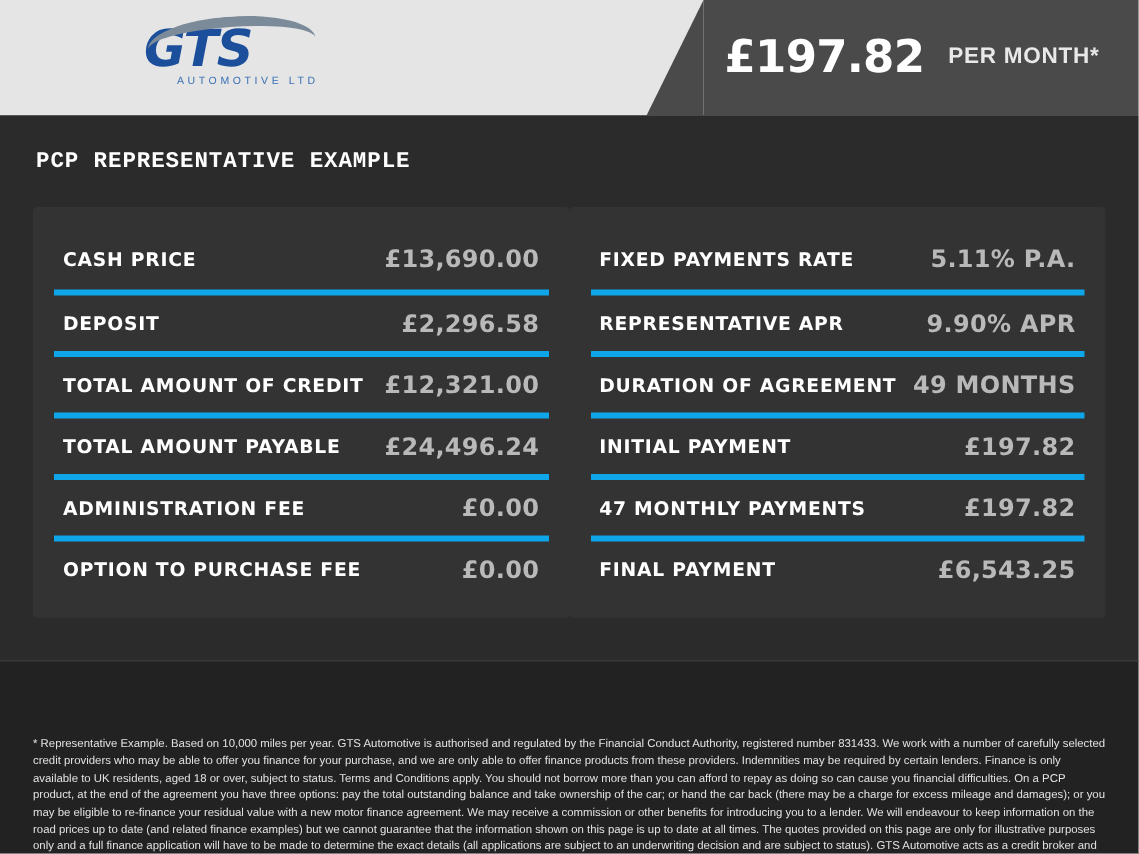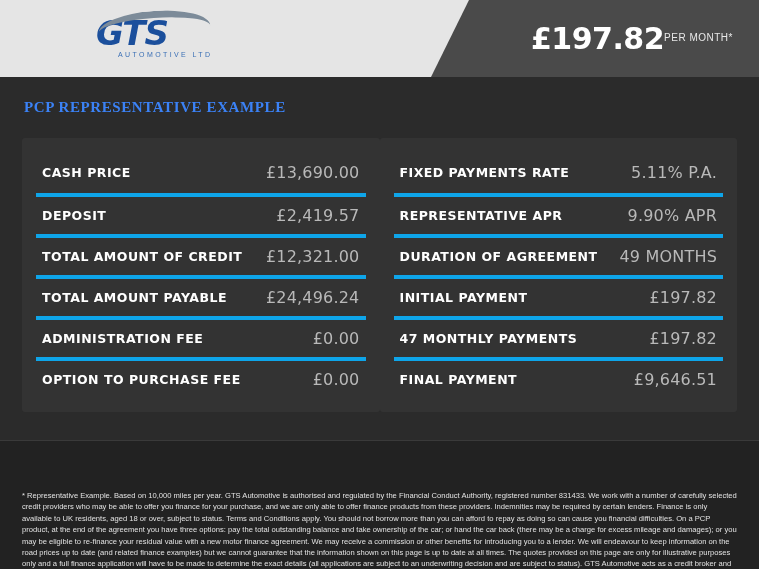--- a/index.html
+++ b/index.html
@@ -84,38 +84,38 @@
     border-width: 0 0 77px 38px;
     border-color: transparent transparent #4a4a4a transparent;
   }
   .price-amount {
     font-family: "DejaVu Sans", sans-serif;
     font-size: 30px;
     font-weight: bold;
     letter-spacing: -0.5px;
   }
   .price-suffix {
-    font-size: 10px;
-    font-weight: normal;
+    font-size: 15px;
+    font-weight: bold;
     letter-spacing: 0.5px;
-    margin-left: 0;
+    margin-left: 16px;
     padding-bottom: 3px;
     color: #e8e8e8;
   }
 
   
   .body-area {
     position: relative;
     background: #2b2b2b;
     padding: 22px 22px 0 22px;
     height: 363px;
   }
   .section-title {
-    font-family: Liberation Serif, serif;
-    color: #3b82f6;
+    font-family: Liberation Mono, monospace;
+    color: #ffffff;
     font-size: 15px;
     font-weight: bold;
     letter-spacing: 0.6px;
     padding-left: 2px;
     margin-bottom: 22px;
   }
   .panels {
     display: flex;
   }
   .panel {
@@ -137,20 +137,21 @@
     color: #ffffff;
     font-size: 12.5px;
     font-weight: bold;
     letter-spacing: 0.5px;
   }
   .row-value {
     font-family: "DejaVu Sans", sans-serif;
     color: #b9b9b9;
     font-size: 16px;
     letter-spacing: 0.2px;
+    font-weight: bold;
   }
 
   
   .footer {
     position: absolute;
     left: 0;
     right: 0;
     bottom: 0;
     height: 129px;
     background: #222222;
@@ -189,21 +190,21 @@
     <div class="section-title">PCP REPRESENTATIVE EXAMPLE</div>
     <div class="panels">
 
       <div class="panel">
         <div class="row">
           <span class="row-label">CASH PRICE</span>
           <span class="row-value">£13,690.00</span>
         </div>
         <div class="row">
           <span class="row-label">DEPOSIT</span>
-          <span class="row-value">£2,419.57</span>
+          <span class="row-value">£2,296.58</span>
         </div>
         <div class="row">
           <span class="row-label">TOTAL AMOUNT OF CREDIT</span>
           <span class="row-value">£12,321.00</span>
         </div>
         <div class="row">
           <span class="row-label">TOTAL AMOUNT PAYABLE</span>
           <span class="row-value">£24,496.24</span>
         </div>
         <div class="row">
@@ -232,21 +233,21 @@
         <div class="row">
           <span class="row-label">INITIAL PAYMENT</span>
           <span class="row-value">£197.82</span>
         </div>
         <div class="row">
           <span class="row-label">47 MONTHLY PAYMENTS</span>
           <span class="row-value">£197.82</span>
         </div>
         <div class="row">
           <span class="row-label">FINAL PAYMENT</span>
-          <span class="row-value">£9,646.51</span>
+          <span class="row-value">£6,543.25</span>
         </div>
       </div>
 
     </div>
   </div>
 
   <div class="footer">
     <p>* Representative Example. Based on 10,000 miles per year. GTS Automotive is authorised and regulated by the Financial Conduct Authority, registered number 831433. We work with a number of carefully selected credit providers who may be able to offer you finance for your purchase, and we are only able to offer finance products from these providers. Indemnities may be required by certain lenders. Finance is only available to UK residents, aged 18 or over, subject to status. Terms and Conditions apply. You should not borrow more than you can afford to repay as doing so can cause you financial difficulties. On a PCP product, at the end of the agreement you have three options: pay the total outstanding balance and take ownership of the car; or hand the car back (there may be a charge for excess mileage and damages); or you may be eligible to re-finance your residual value with a new motor finance agreement. We may receive a commission or other benefits for introducing you to a lender. We will endeavour to keep information on the road prices up to date (and related finance examples) but we cannot guarantee that the information shown on this page is up to date at all times. The quotes provided on this page are only for illustrative purposes only and a full finance application will have to be made to determine the exact details (all applications are subject to an underwriting decision and are subject to status). GTS Automotive acts as a credit broker and not a lender. Address: Ribble Valley Showroom, Blackburn, BB2 7HX</p>
   </div>
 

